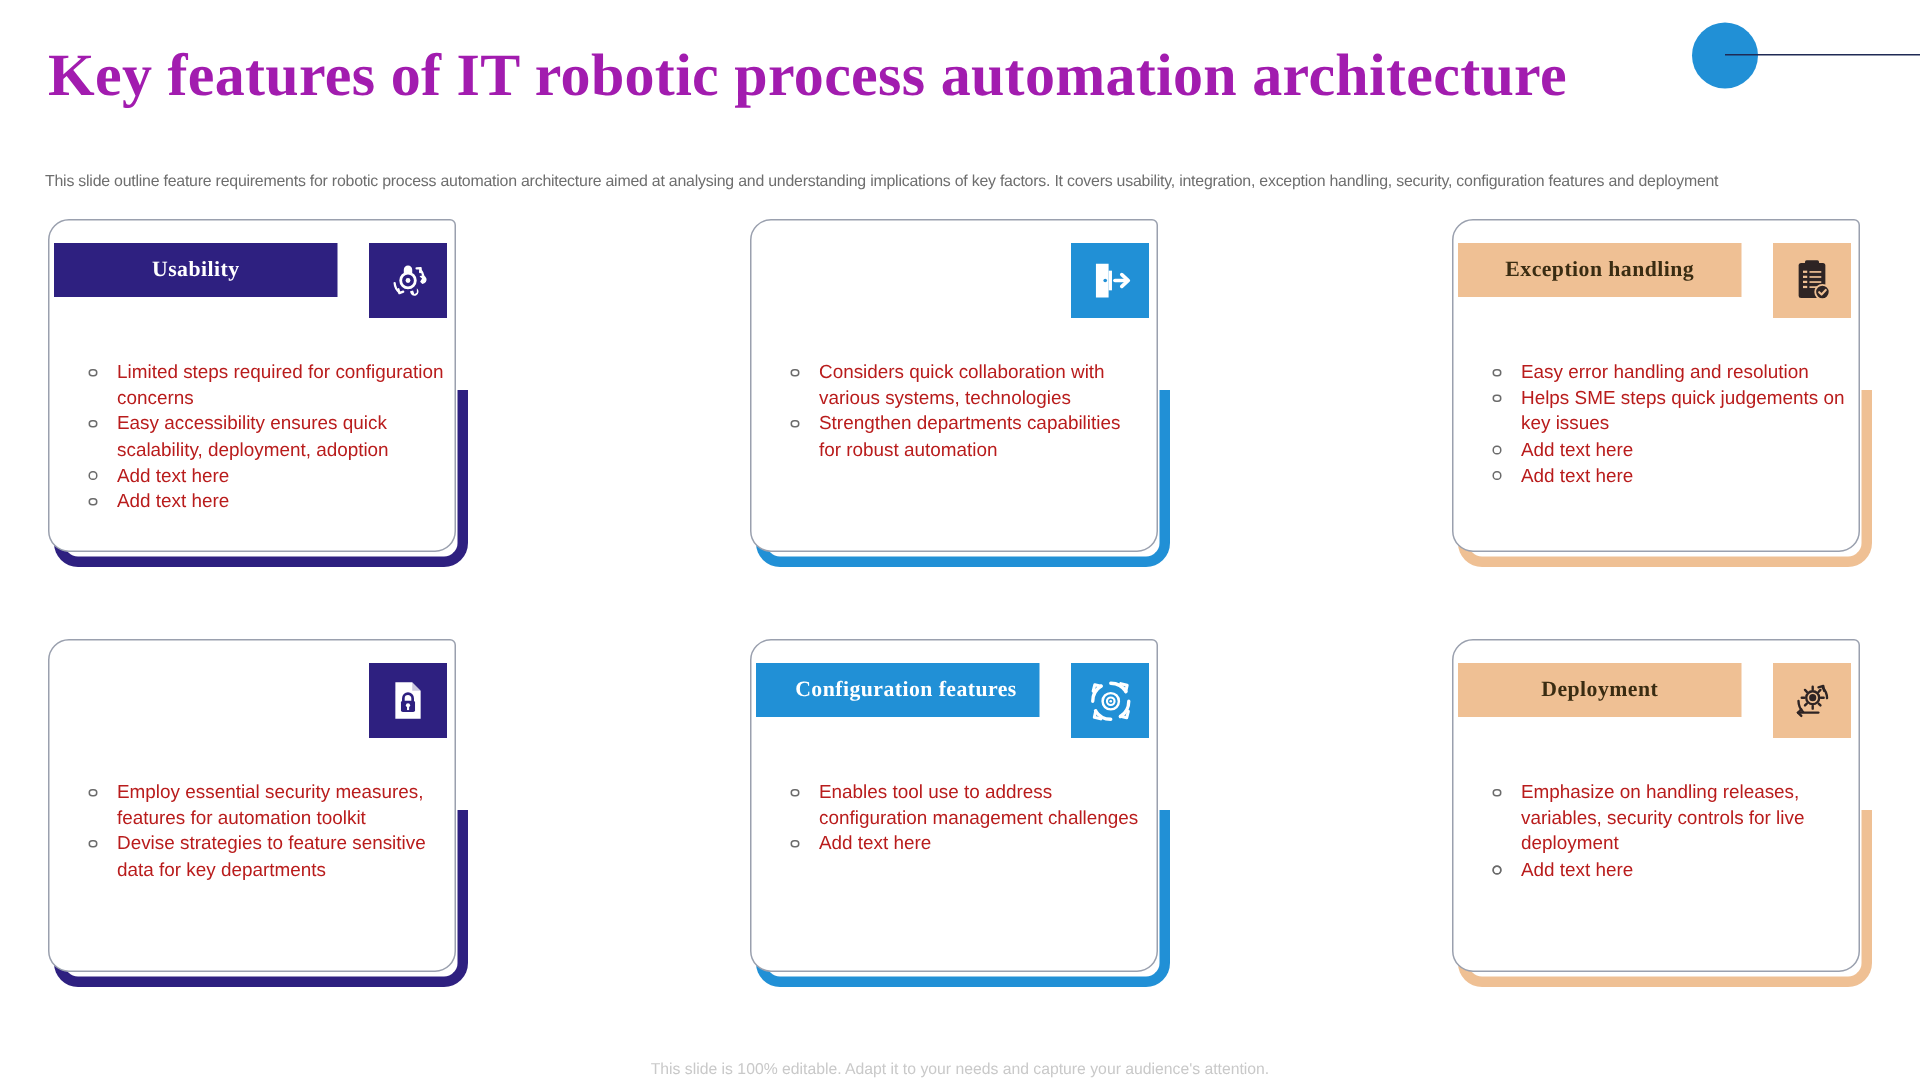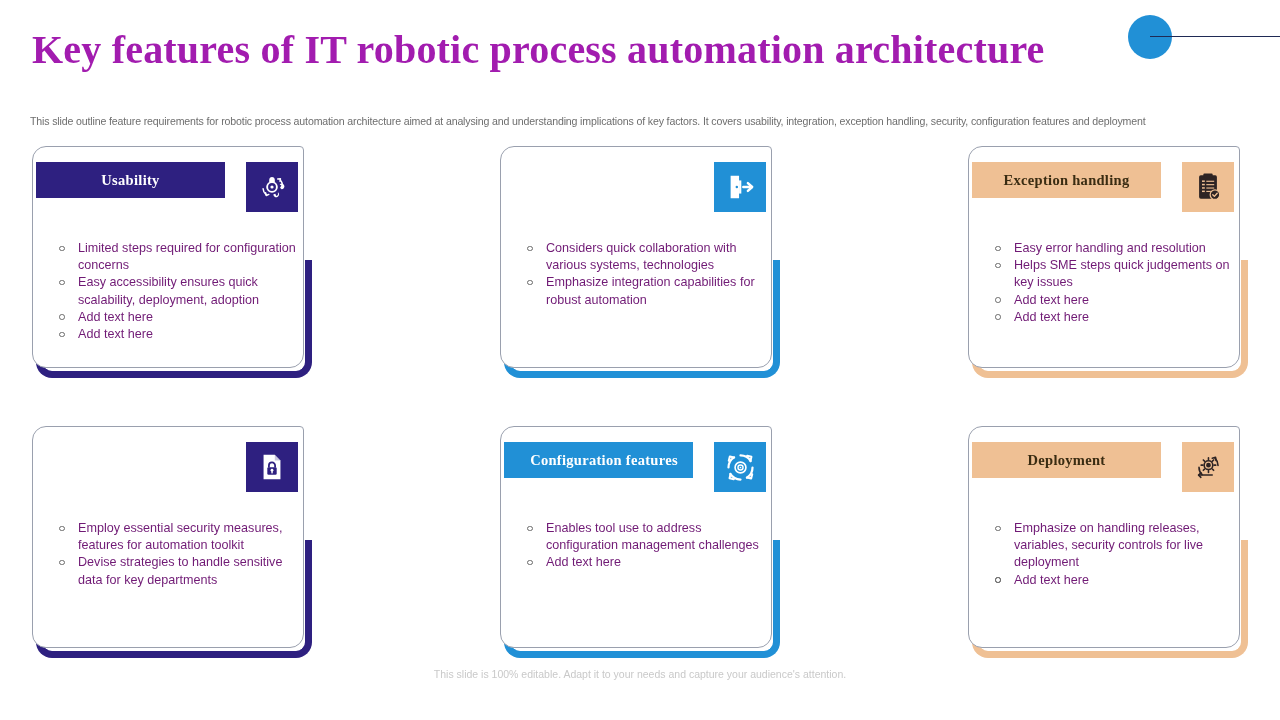--- a/index.html
+++ b/index.html
@@ -148,39 +148,39 @@
     width: 240px;
     margin: 0;
     padding: 0;
     list-style: none;
   }
   .card-list li {
     position: relative;
     padding-left: 22px;
     font-size: 12.6px;
     line-height: 17.2px;
-    color: #701a75;
+    color: #b91c1c;
     margin-bottom: 0px;
   }
   .card-list li .bullet {
     position: absolute;
     left: 3px;
     top: 5.5px;
     width: 5.5px;
     height: 5.5px;
     border: 1px solid #6b6b6b;
     border-radius: 50%;
     box-sizing: border-box;
   }
 
   
   #slide-footer {
     position: absolute;
     left: 0;
-    top: 668px;
+    top: 707px;
     width: 1280px;
     text-align: center;
     font-size: 10.5px;
     color: #C9C9C9;
   }
 </style>
 </head>
 <body>
 
 <div id="corner-decor">
@@ -225,21 +225,21 @@
     <svg width="30" height="30" viewBox="0 0 32 32" fill="none">
       <path d="M6 4h9v24H6z" fill="#fff"></path>
       <rect x="15" y="9" width="2.4" height="14" fill="#fff"></rect>
       <circle cx="12.6" cy="16" r="1.3" fill="#2190D6"></circle>
       <path d="M19.5 16h8" stroke="#fff" stroke-width="2.6" stroke-linecap="round"></path>
       <path d="M24.4 11.8 29 16l-4.6 4.2" stroke="#fff" stroke-width="2.6" stroke-linecap="round" stroke-linejoin="round" fill="none"></path>
     </svg>
       </div>
       <ul class="card-list">
         <li><span class="bullet"></span><span>Considers quick collaboration with various systems, technologies</span></li>
-        <li><span class="bullet"></span><span>Emphasize integration capabilities for robust automation</span></li>
+        <li><span class="bullet"></span><span>Strengthen departments capabilities for robust automation</span></li>
       </ul>
     </div>
     <div class="card-wrap col-2 row-0" style="--accent: #EFC094; --title-color: #3A2C12;">
       <div class="card-accent"></div>
       <div class="card-panel"></div>
       <div class="card-head">
         <span class="card-title">Exception handling</span>
       </div>
       <div class="card-icon">
     <svg width="30" height="30" viewBox="0 0 32 32" fill="none">
@@ -272,21 +272,21 @@
       <path d="M7 3h12l6 6v20H7z" fill="#fff"></path>
       <path d="M19 3v6h6" fill="#2E2080" opacity=".25"></path>
       <path d="M12.7 16.6v-2.2a3.3 3.3 0 0 1 6.6 0v2.2" stroke="#2E2080" stroke-width="1.9" fill="none"></path>
       <rect x="11" y="16.2" width="10" height="8" rx="1.3" fill="#2E2080"></rect>
       <circle cx="16" cy="19.4" r="1.5" fill="#fff"></circle>
       <rect x="15.3" y="19.8" width="1.5" height="3" fill="#fff"></rect>
     </svg>
       </div>
       <ul class="card-list">
         <li><span class="bullet"></span><span>Employ essential security measures, features for automation toolkit</span></li>
-        <li><span class="bullet"></span><span>Devise strategies to handle sensitive data for key departments</span></li>
+        <li><span class="bullet"></span><span>Devise strategies to feature sensitive data for key departments</span></li>
       </ul>
     </div>
     <div class="card-wrap col-1 row-1" style="--accent: #2190D6; --title-color: #FFFFFF;">
       <div class="card-accent"></div>
       <div class="card-panel"></div>
       <div class="card-head align-left">
         <span class="card-title">Configuration  features</span>
       </div>
       <div class="card-icon">
     <svg width="31" height="31" viewBox="0 0 32 32" fill="none">

